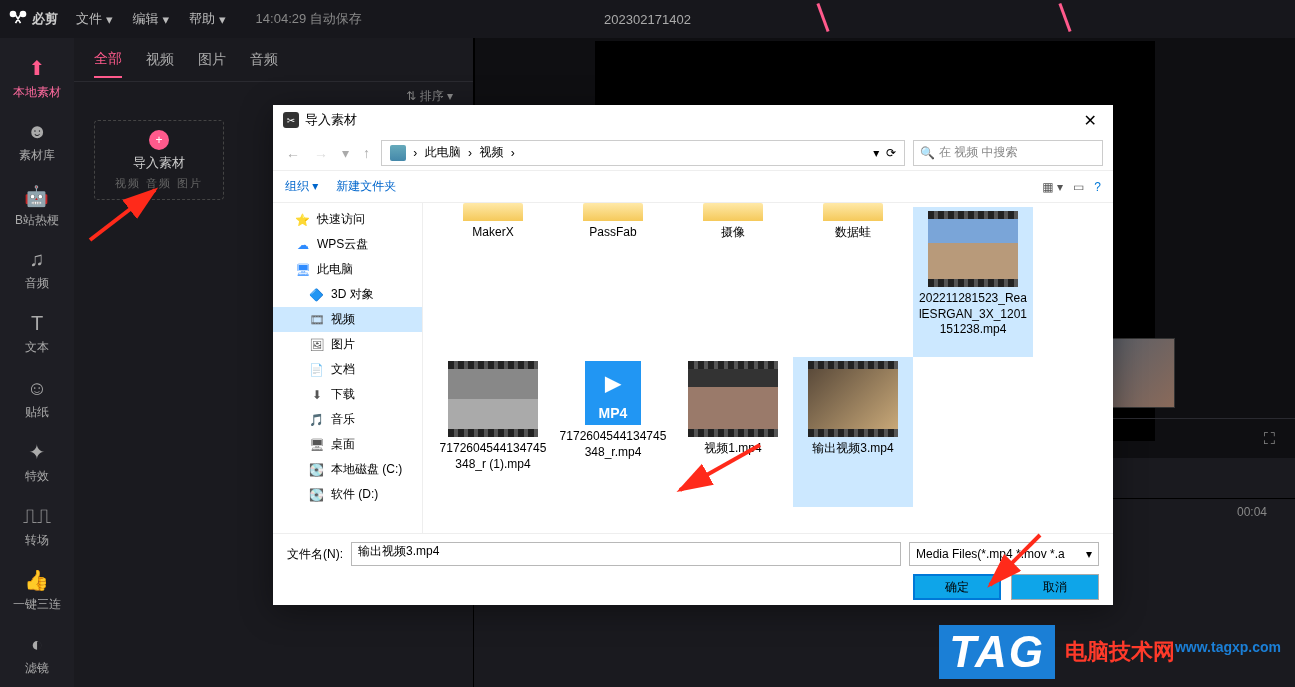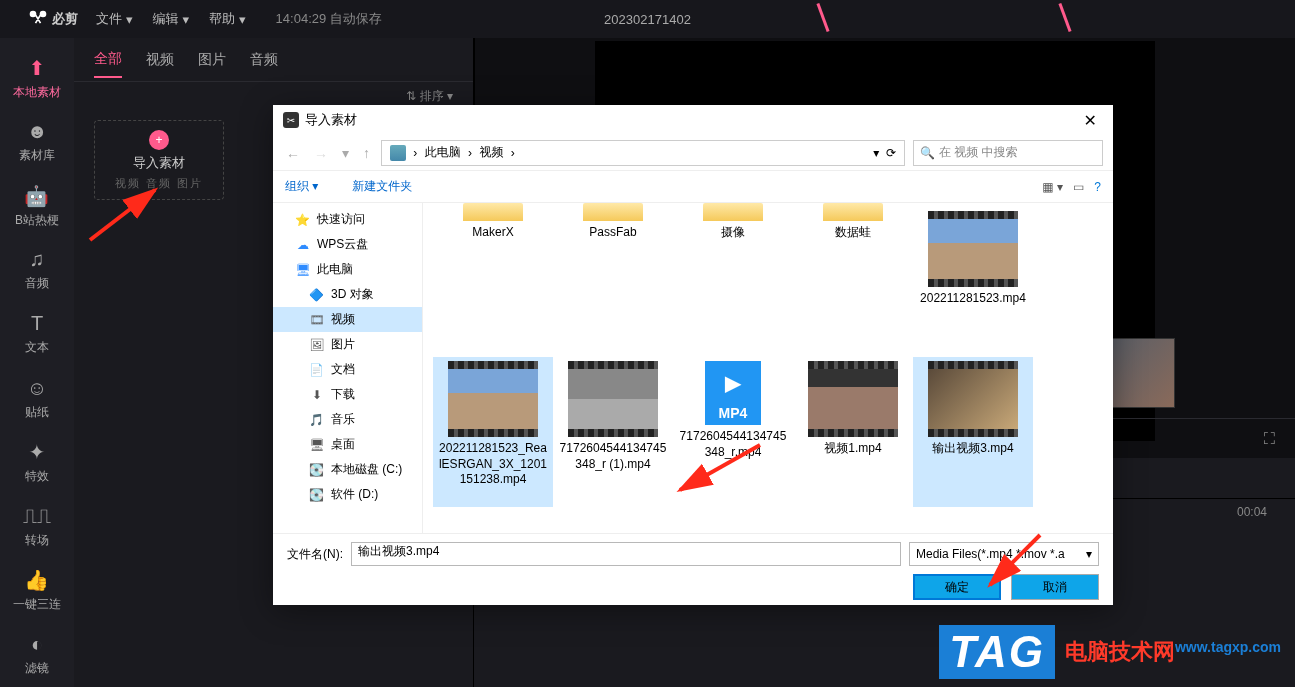--- a/index.html
+++ b/index.html
@@ -1,19 +1,19 @@
 <!DOCTYPE html>
 <html><head>
 <meta charset="utf-8">
 <style>
 * { margin: 0; padding: 0; box-sizing: border-box; font-family: "Microsoft YaHei", sans-serif; }
 body { width: 1295px; height: 687px; background: #1a1a1f; color: #ddd; overflow: hidden; position: relative; }
 
 
-.topbar { height: 38px; background: #17171c; display: flex; align-items: center; padding: 0 28px; font-size: 13px; color: #ccc; }
+.topbar { height: 38px; background: #17171c; display: flex; align-items: center; padding: 0 8px; font-size: 13px; color: #ccc; }
 .topbar .logo { display: flex; align-items: center; gap: 4px; margin-right: 18px; font-weight: bold; }
 .topbar .logo svg { width: 20px; height: 20px; }
 .topbar .menu-item { margin-right: 20px; display: flex; align-items: center; gap: 4px; color: #bbb; }
 .topbar .autosave { color: #888; margin-left: 10px; }
 .topbar .center-title { position: absolute; left: 50%; transform: translateX(-50%); color: #aaa; }
 
 
 .left-sidebar { position: absolute; top: 38px; left: 0; width: 74px; height: calc(100% - 38px); background: #1e1e24; display: flex; flex-direction: column; align-items: center; padding-top: 8px; }
 .side-item { width: 100%; height: 68px; display: flex; flex-direction: column; align-items: center; justify-content: center; gap: 4px; font-size: 12px; color: #aaa; }
 .side-item.active { color: #ff6a9e; }
@@ -45,21 +45,21 @@
 
 .file-dialog { position: absolute; top: 105px; left: 273px; width: 840px; height: 500px; background: #fff; box-shadow: 0 6px 30px rgba(0,0,0,0.4); color: #000; display: flex; flex-direction: column; }
 .fd-title { height: 30px; background: #fff; display: flex; align-items: center; padding: 0 10px; font-size: 13px; }
 .fd-title .icon { width: 16px; height: 16px; background: #333; margin-right: 6px; border-radius: 3px; display:flex; align-items:center; justify-content:center; color:#fff; font-size:10px;}
 .fd-title .close { margin-left: auto; font-size: 16px; padding: 0 6px; }
 .fd-nav { height: 36px; display: flex; align-items: center; padding: 0 10px; gap: 8px; border-bottom: 1px solid #eee; }
 .fd-nav .arrow { color: #aaa; font-size: 14px; padding: 0 3px; }
 .fd-nav .path { flex: 1; border: 1px solid #ccc; height: 26px; display: flex; align-items: center; padding: 0 8px; font-size: 12px; gap: 4px; }
 .fd-nav .path .ico { width:16px; height:16px; background:linear-gradient(#6ab,#48a); border-radius:2px;}
 .fd-nav .search { width: 190px; border: 1px solid #ccc; height: 26px; display: flex; align-items: center; padding: 0 6px; font-size: 12px; color: #888; gap: 4px; }
-.fd-toolbar { height: 32px; display: flex; align-items: center; padding: 0 12px; gap: 34px; font-size: 12px; color: #06c; border-bottom: 1px solid #eee; }
+.fd-toolbar { height: 32px; display: flex; align-items: center; padding: 0 12px; gap: 18px; font-size: 12px; color: #06c; border-bottom: 1px solid #eee; }
 .fd-toolbar .right { margin-left: auto; display: flex; gap: 10px; color: #555; }
 .fd-body { flex: 1; display: flex; overflow: hidden; }
 .fd-tree { width: 150px; border-right: 1px solid #eee; padding: 4px 0; font-size: 12px; overflow-y: auto; }
 .fd-tree .tree-item { padding: 4px 8px 4px 22px; display: flex; align-items: center; gap: 6px; }
 .fd-tree .tree-item.selected { background: #cce8ff; }
 .fd-tree .tree-item.indent { padding-left: 36px; }
 .fd-tree .t-ico { width: 16px; height: 16px; display:inline-flex; align-items:center; justify-content:center; font-size:12px;}
 .fd-files { flex: 1; padding: 4px 10px; display: flex; flex-wrap: wrap; align-content: flex-start; gap: 0; overflow-y: auto; }
 .file-item { width: 120px; height: 150px; padding: 4px; display: flex; flex-direction: column; align-items: center; justify-content: flex-start; font-size: 12px; text-align: center; gap: 4px; }
 .file-item.folder-row { height: 60px; justify-content: flex-start; }
@@ -295,24 +295,20 @@
           <div class="fname">PassFab</div>
         </div>
         <div class="file-item folder-row">
           <div class="folder-ico"></div>
           <div class="fname">摄像</div>
         </div>
         <div class="file-item folder-row">
           <div class="folder-ico"></div>
           <div class="fname">数据蛙</div>
         </div>
-        <div class="file-item">
-          <div class="thumb t1"></div>
-          <div class="fname">202211281523.mp4</div>
-        </div>
         <div class="file-item selected">
           <div class="thumb t1"></div>
           <div class="fname">202211281523_RealESRGAN_3X_1201151238.mp4</div>
         </div>
         <div class="file-item">
           <div class="thumb t2"></div>
           <div class="fname">7172604544134745348_r (1).mp4</div>
         </div>
         <div class="file-item">
           <div class="mp4-ico">MP4</div>

